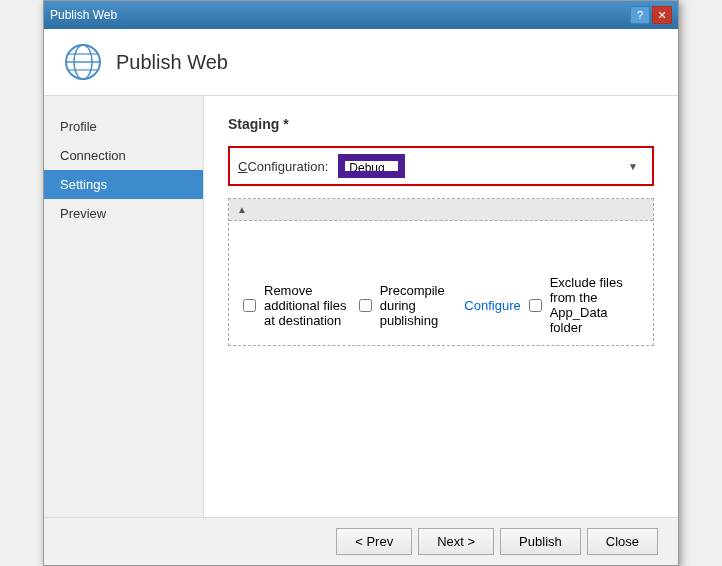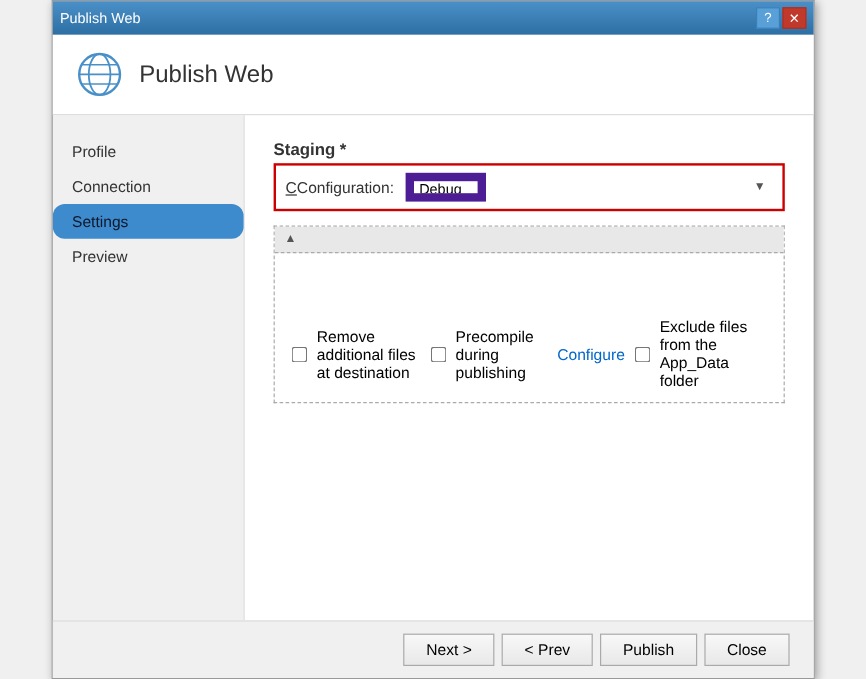--- a/index.html
+++ b/index.html
@@ -85,34 +85,33 @@
       border-right: 1px solid #ddd;
     }
     .sidebar-item {
       padding: 7px 16px;
       cursor: pointer;
       color: #333;
       font-size: 13px;
     }
     .sidebar-item.active {
       background: #3d8bcd;
-      color: #0f172a;
-      border-radius: 10px;
+      color: #ffffff;
     }
     .main-content {
       flex: 1;
       background: white;
       padding: 20px 24px;
       overflow-y: auto;
     }
     .section-title {
       font-size: 14px;
       font-weight: bold;
       color: #333;
-      margin-bottom: 4px;
+      margin-bottom: 14px;
     }
     .config-row {
       display: flex;
       align-items: center;
       margin-bottom: 12px;
       border: 2px solid #cc0000;
       padding: 6px 8px;
     }
     .config-label {
       font-size: 13px;
@@ -322,18 +321,18 @@
             <input type="checkbox" style="">
             <span>Exclude files from the App_Data folder</span>
           </div>
         </div>
       </div>
 
     </div>
   </div>
 
   <div class="footer">
+    <button class="footer-btn">&lt; Prev</button>
     <button class="footer-btn">Next &gt;</button>
-    <button class="footer-btn">&lt; Prev</button>
     <button class="footer-btn">Publish</button>
     <button class="footer-btn">Close</button>
   </div>
 </div>
 
 </body></html>

